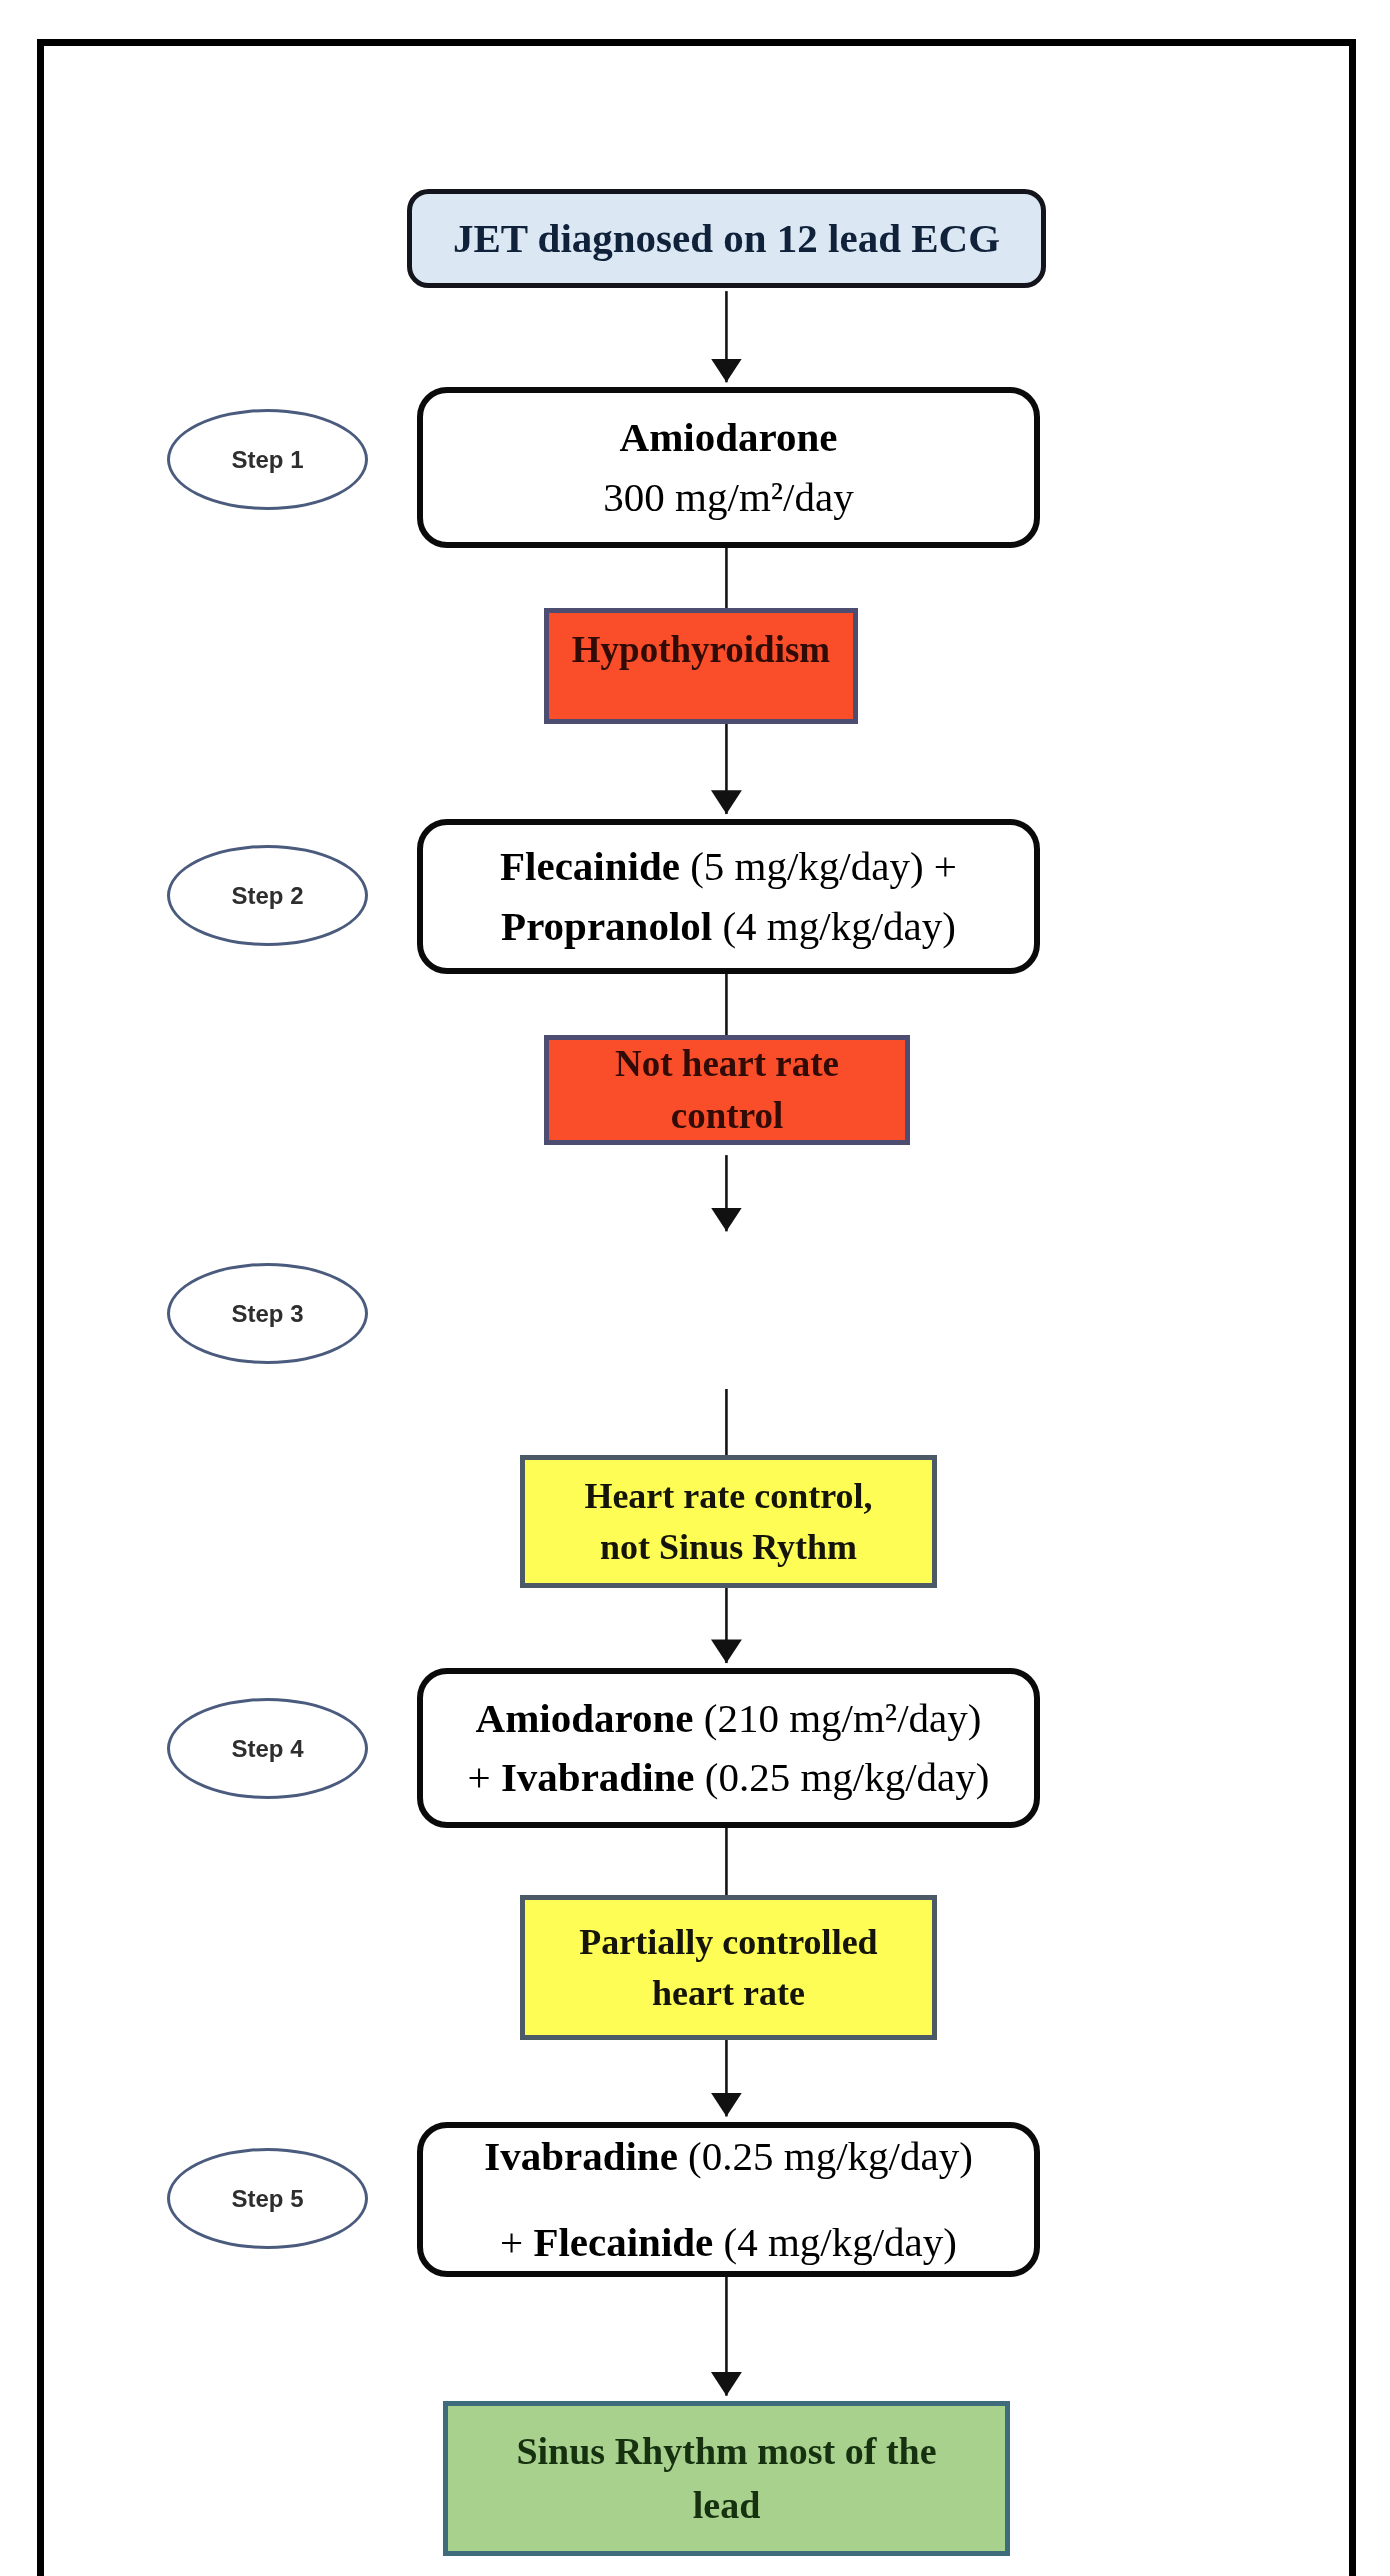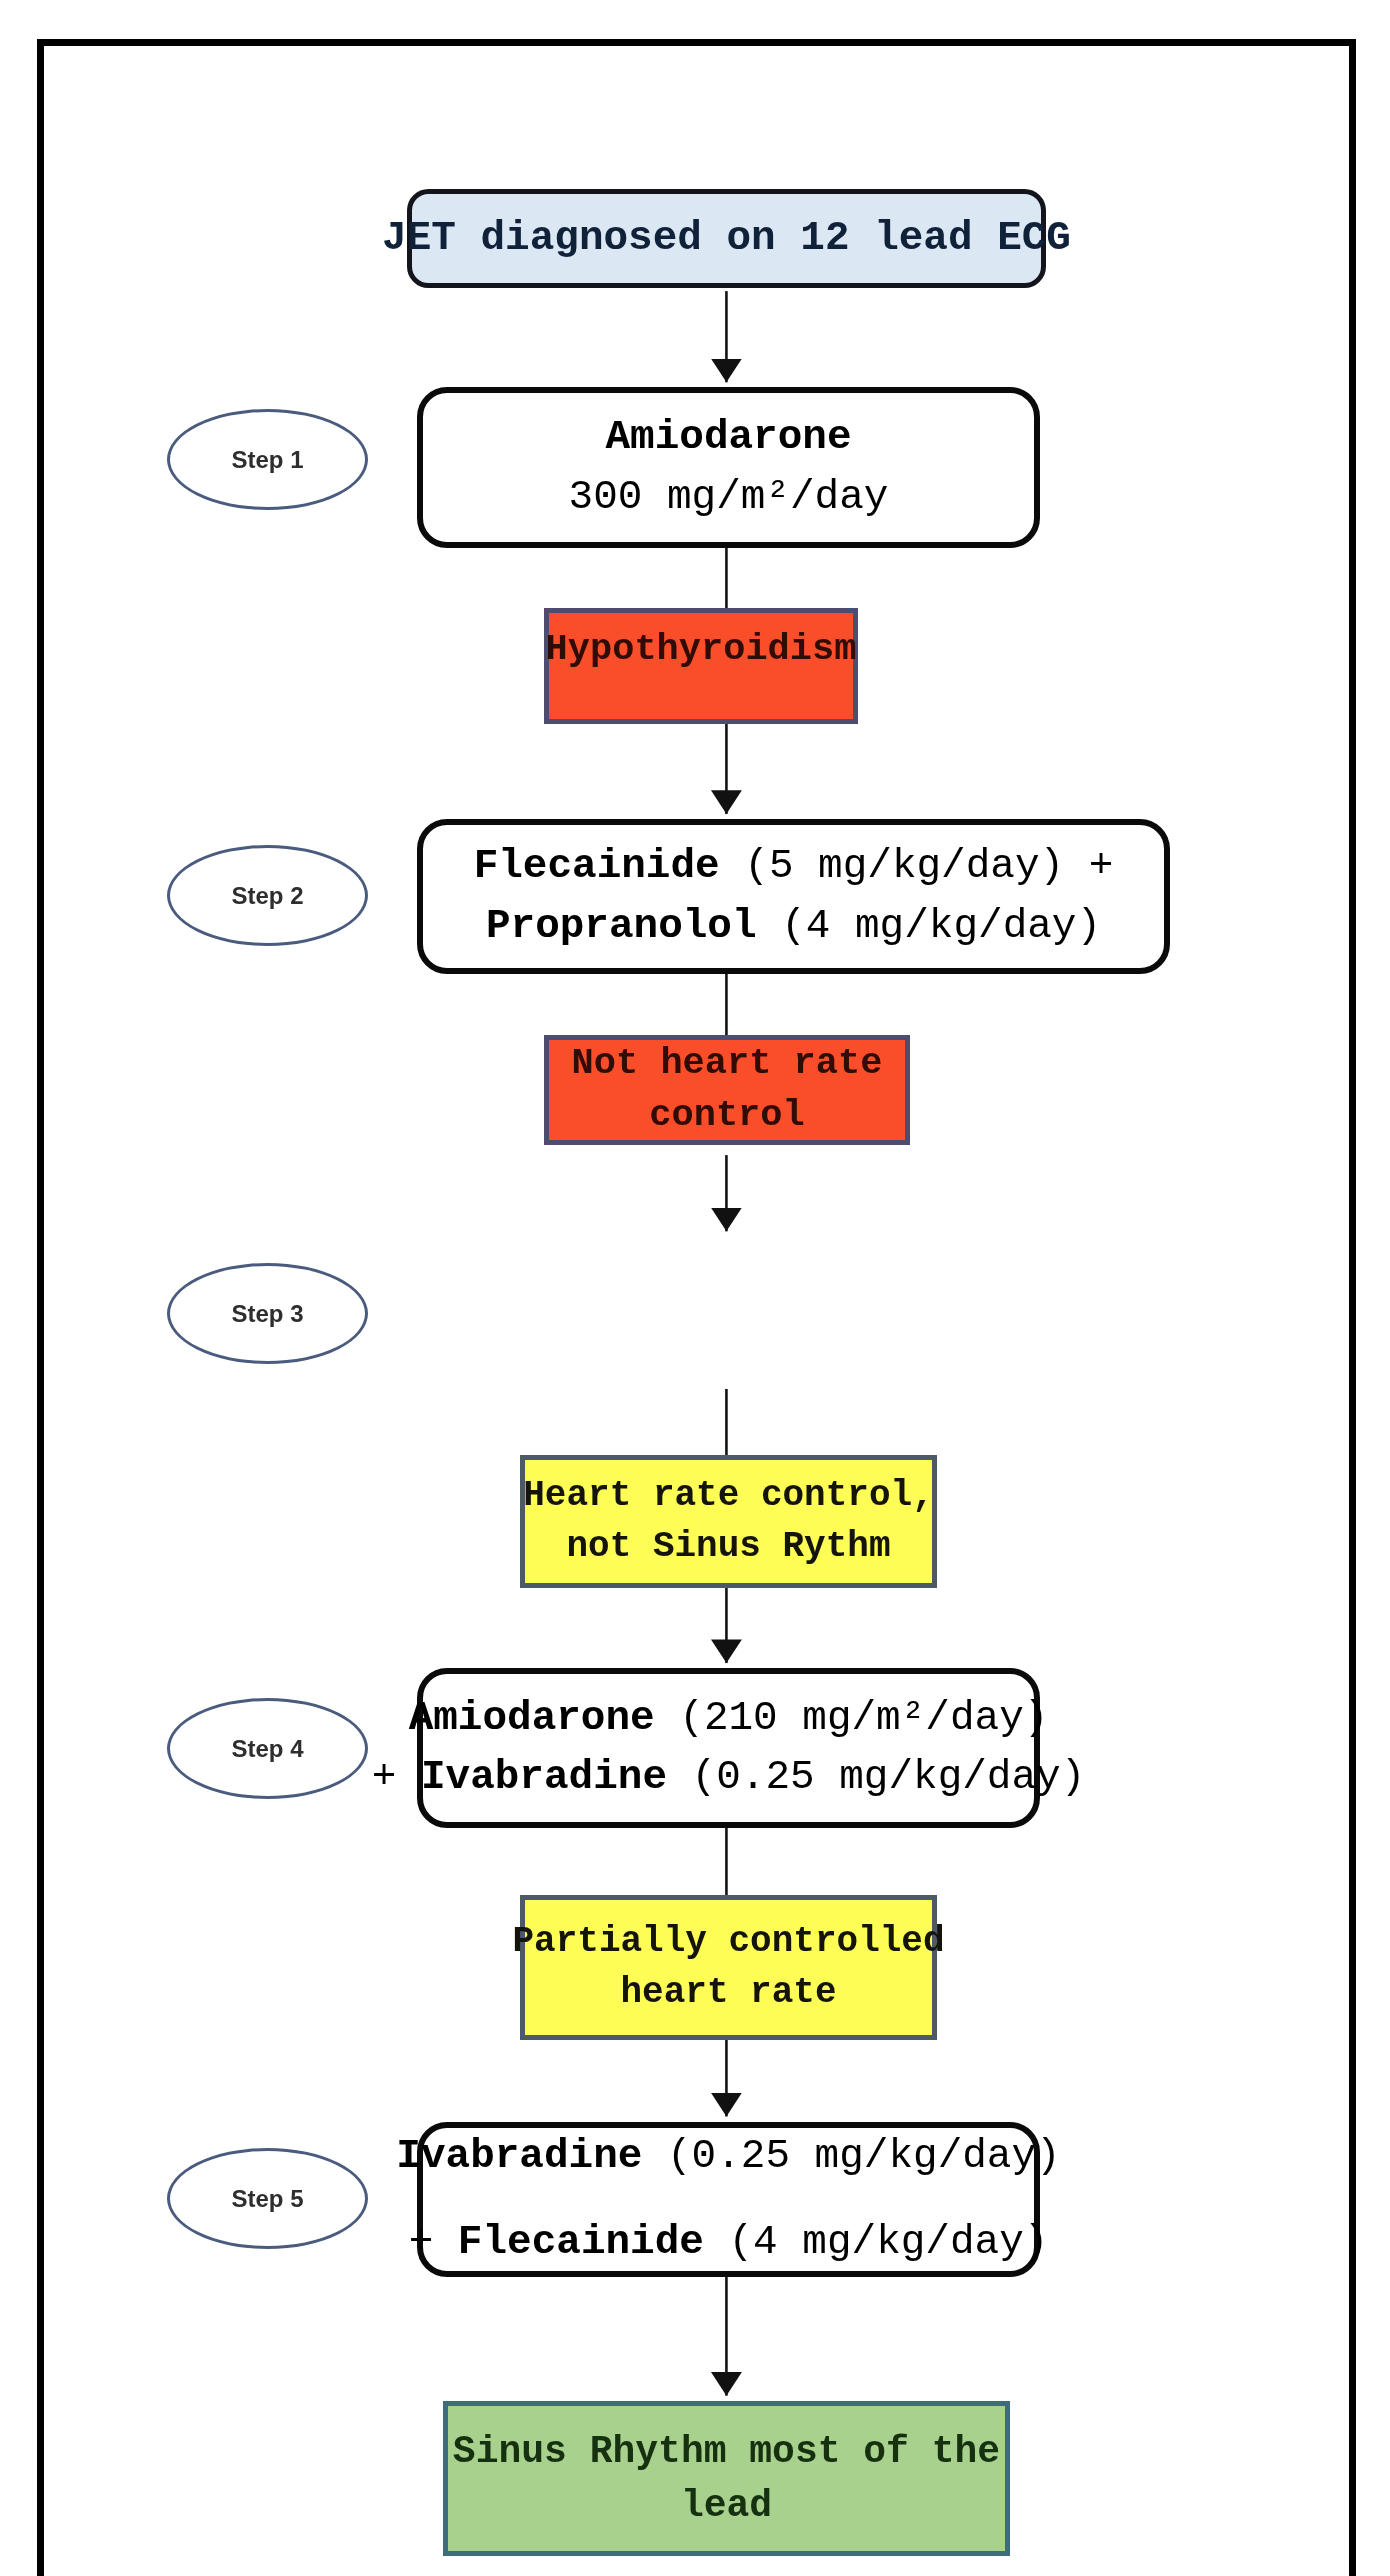--- a/index.html
+++ b/index.html
@@ -27,21 +27,21 @@
   .cl{ stroke:var(--connector,#111); stroke-width:5px; }
   .node{
     position:absolute;
     display:flex;
     flex-direction:column;
     justify-content:center;
     align-items:center;
     text-align:center;
     box-sizing:border-box;
   }
-  .node .ln{ display:block; white-space:nowrap;font-family:Liberation Mono, monospace; }
+  .node .ln{ display:block; white-space:nowrap; }
   .node .b{ font-weight:700; }
 
   
   .start{
     left:407px; top:189px; width:639px; height:99px;
     background:var(--start-fill,#dbe8f4);
     border:5.7px solid var(--start-border,#14141c);
     border-radius:21.6px;
     color:var(--start-text,#10213a);
     font-size:41px; font-weight:700; line-height:1.2;
@@ -49,21 +49,21 @@
 
   
   .stepbox{
     background:var(--step-fill,#fff);
     border:6.7px solid var(--node-border,#0a0a0a);
     border-radius:30px;
     color:var(--step-text,#000);
     font-size:41px; line-height:1.45;
   }
   .pos-b1{ left:417px; top:387px;  width:623px; height:161px; }
-  .pos-b2{ left:417px; top:819px; width:753px; height:155px; }
+  .pos-b2{ left:417px; top:819px; width:623px; height:155px; }
   .pos-b3{ left:417px; top:1236px; width:623px; height:155px; }
   .pos-b4{ left:417px; top:1668px; width:623px; height:160px; }
   .pos-b5{ left:417px; top:2122px; width:623px; height:155px;gap:26px; }
 
   
   .oval{
     position:absolute;
     width:201px; height:101px;
     border:3.6px solid var(--oval-border,#4a5b7d);
     border-radius:50%;

